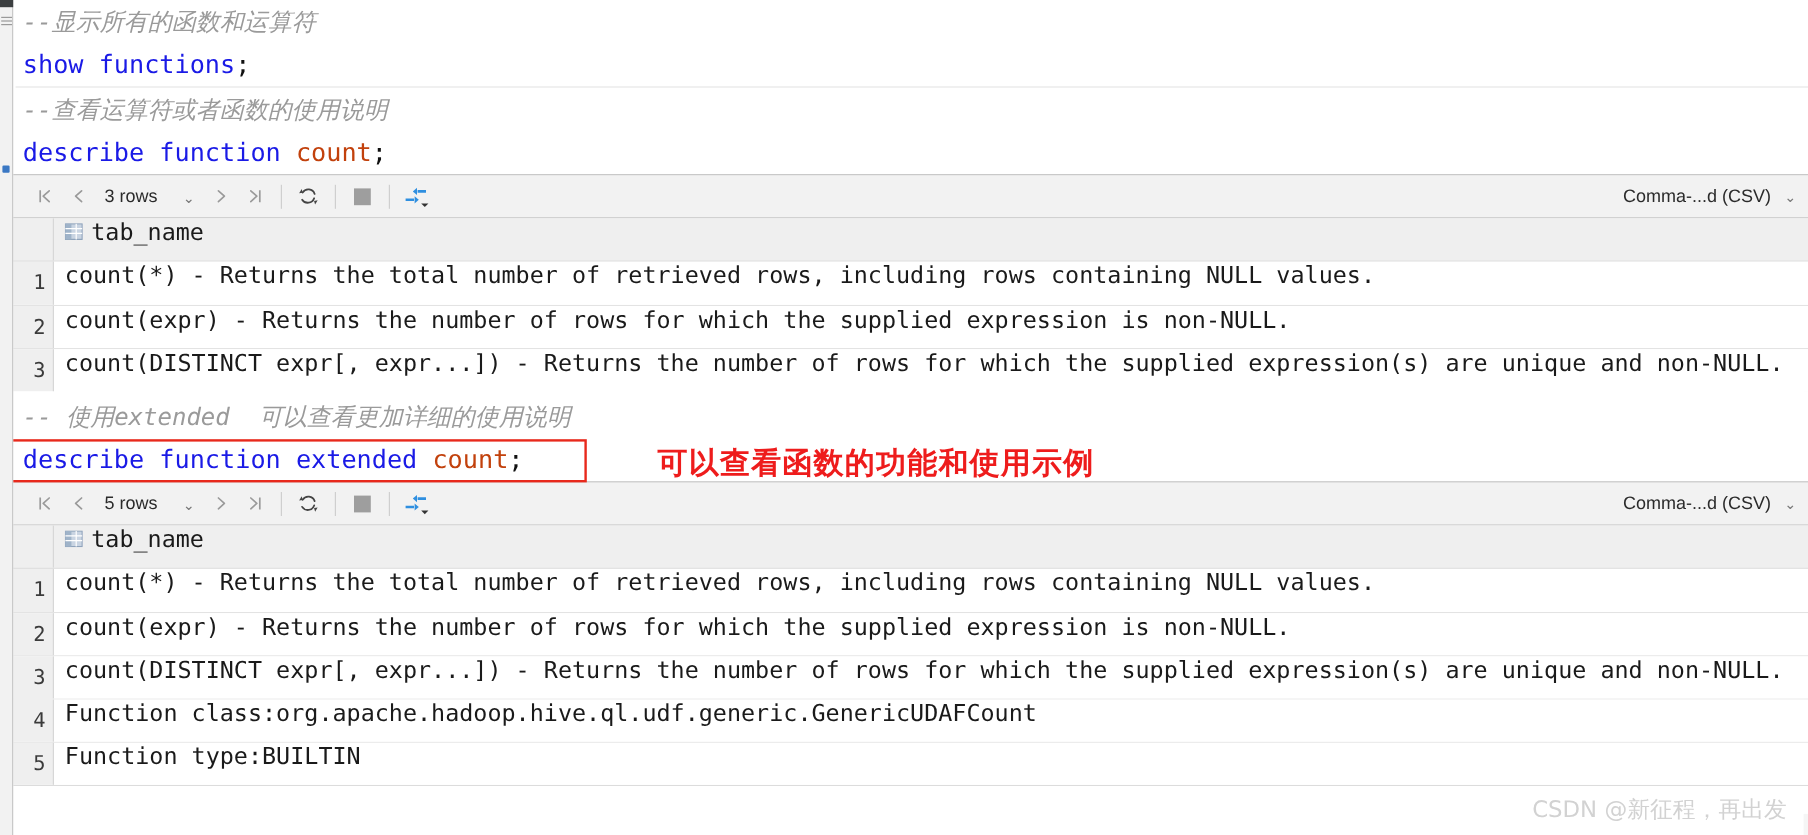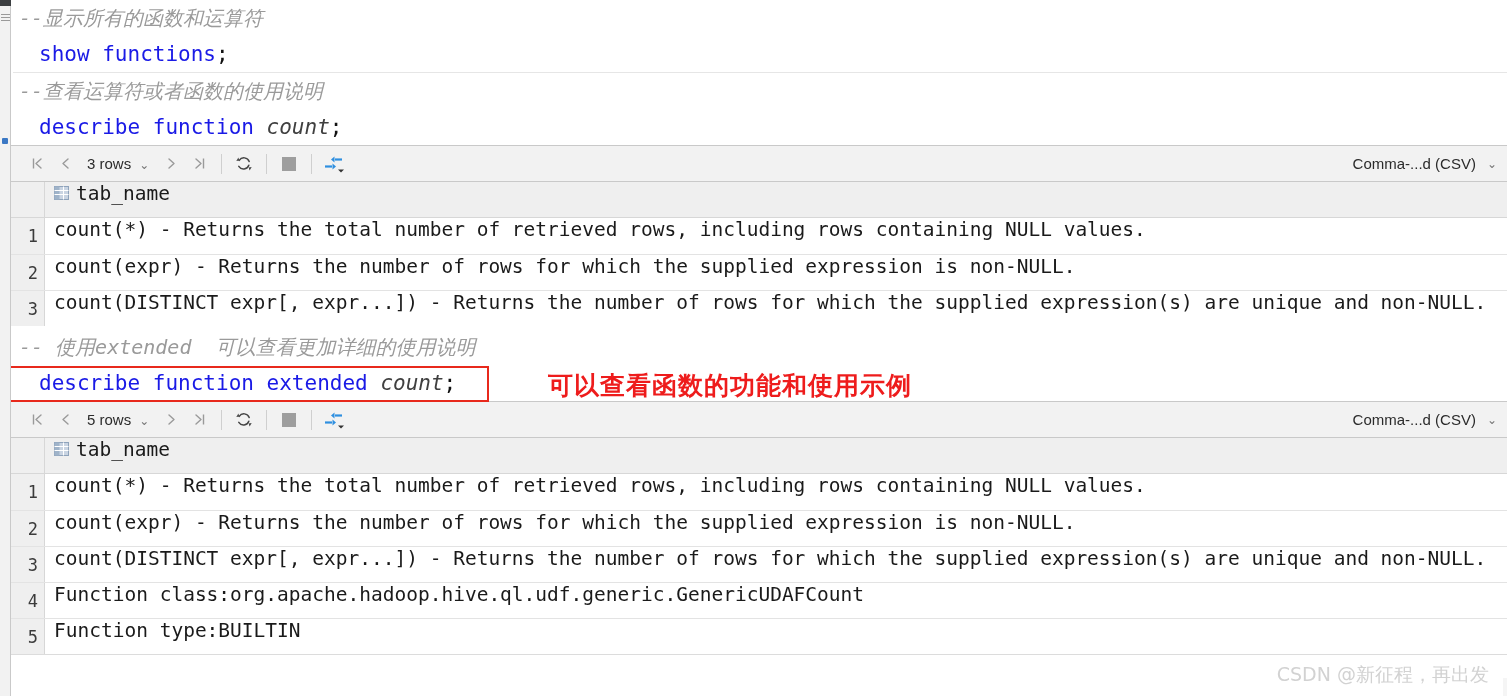--- a/index.html
+++ b/index.html
@@ -66,25 +66,24 @@
     padding-left: 8px;
     font-family: "DejaVu Sans Mono", "Liberation Mono", monospace;
     font-size: 21px;
     white-space: pre;
   }
   .code-line.comment {
     color: #9a9a9a;
     font-style: italic;
     font-size: 20px;
   }
-  .code-line.sql { color: #1a1ae6; margin-left: 20px; }
+  .code-line.sql { color: #1a1ae6; }
   .code-line.sql .kw { color: #1a1ae6; }
   .code-line.sql .ident {
-    color: #404040;
-    font-style: italic;
+    color: #c2410c;
   }
   .code-line.sql .punc { color: #111111; }
   .line-sep {
     height: 1px;
     background: #e6e6e6;
     margin-left: 2px;
   }
 
   
   .boxed-wrap {
@@ -123,21 +122,21 @@
   }
   .tb-btn {
     width: 28px; height: 26px;
     display: flex; align-items: center; justify-content: center;
     color: #9a9a9a;
     font-size: 17px;
     cursor: default;
   }
   .tb-rows {
     display: flex; align-items: flex-end;
-    gap: 8px;
+    gap: 21px;
     font-size: 15px;
     color: #2b2b2b;
     padding: 0 6px;
     margin: 0 2px;
   }
   .tb-rows .chev { color: #777; font-size: 12px; }
   .tb-sep {
     width: 1px; height: 20px;
     background: #cfcfcf;
     margin: 0 8px;

